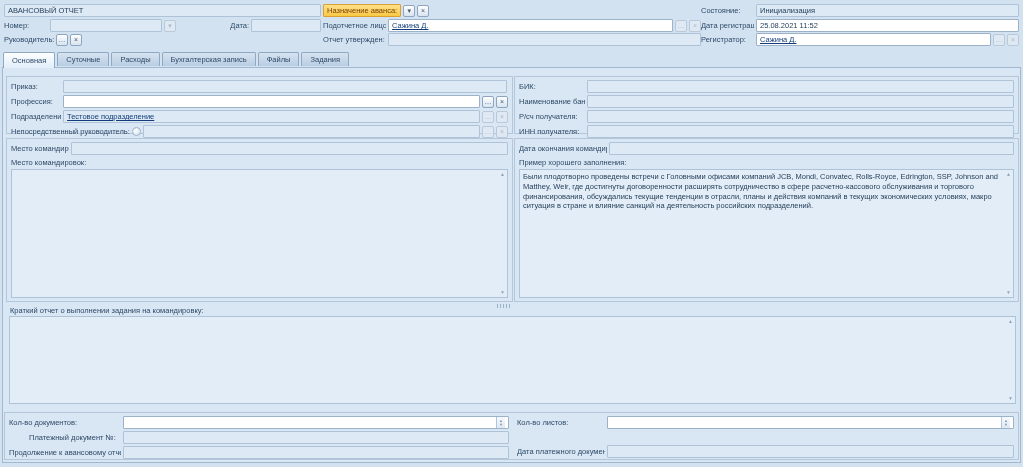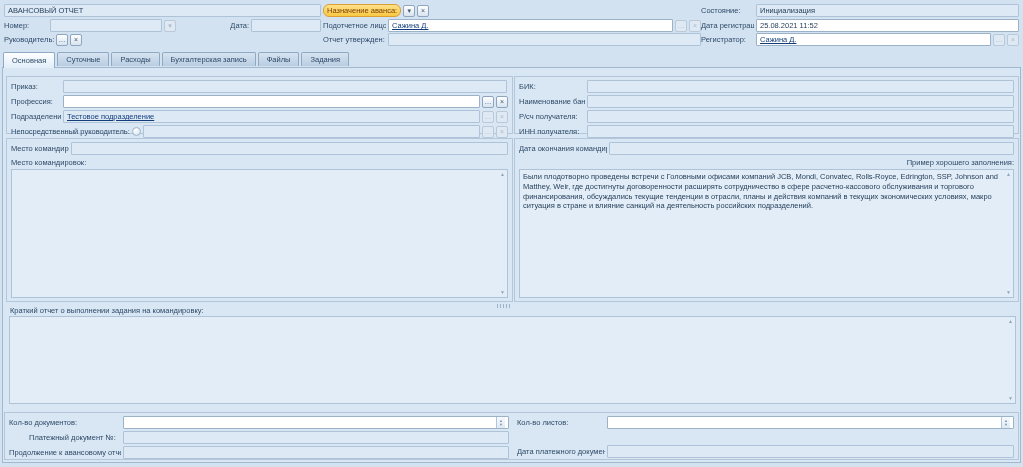--- a/index.html
+++ b/index.html
@@ -22,21 +22,21 @@
   .flex1 { flex:1 1 auto; min-width:0; }
   .btn {
     flex:0 0 12px; width:12px; height:12px; display:flex; align-items:center; justify-content:center;
     border:1px solid #8da5be; border-radius:2px; background:linear-gradient(#fefefe,#d8e4f0);
     color:#41586f; font-size:7px; line-height:7px; cursor:default;
   }
   .btn.dis { border-color:#b9c9da; background:#dfe9f3; color:#a8bacd; }
   .link { color:#123d7a; text-decoration:underline; cursor:pointer; }
   .ylbl {
     background:linear-gradient(#ffe08a,#f8c944); border:1px solid #dd9f33; color:#7c3f00;
-    height:13px; line-height:11px; padding:0 3px; border-radius:6px; white-space:nowrap;
+    height:13px; line-height:11px; padding:0 3px; border-radius:1px; white-space:nowrap;
   }
   .tabs { position:absolute; top:52px; left:3px; display:flex; align-items:flex-start; height:16px; z-index:2; }
   .tab {
     height:14px; line-height:13px; padding:0 8px; margin-right:2px; white-space:nowrap;
     border:1px solid #8fa9c4; border-bottom:none; border-radius:2px 2px 0 0;
     background:linear-gradient(#d6e3f0,#b9cde2); color:#2d4a68; cursor:default;
   }
   .tab.active { height:16px; line-height:15px; background:linear-gradient(#fdfeff,#e2eefa); position:relative; z-index:3; }
   .panel {
     position:absolute; top:67px; left:2px; width:1019px; height:396px;
@@ -229,21 +229,21 @@
         <span class="sarrow up">▲</span>
         <span class="sarrow dn">▼</span>
       </div>
     </div>
 
     <div class="grp" style="left:511px;top:70px;width:505px;height:164px;">
       <div class="grow">
         <span class="lbl" style="flex:0 0 88px;">Дата окончания командировки:</span>
         <span class="fld ro flex1"></span>
       </div>
-      <div class="grow" style="height:10px;justify-content:flex-end;">
+      <div class="grow" style="height:10px;">
         <span class="lbl">Пример хорошего заполнения:</span>
       </div>
       <div class="area">
         <span>Были плодотворно проведены встречи с Головными офисами компаний JCB, Mondi, Convatec, Rolls-Royce, Edrington, SSP, Johnson and Matthey, Weir, где достигнуты договоренности расширять сотрудничество в сфере расчетно-кассового обслуживания и торгового финансирования, обсуждались текущие тенденции в отрасли, планы и действия компаний в текущих экономических условиях, макро ситуация в стране и влияние санкций на деятельность российских подразделений.</span>
         <span class="sarrow up">▲</span>
         <span class="sarrow dn">▼</span>
       </div>
     </div>
 
     <div class="grip" style="left:494px;top:236px;"></div>

